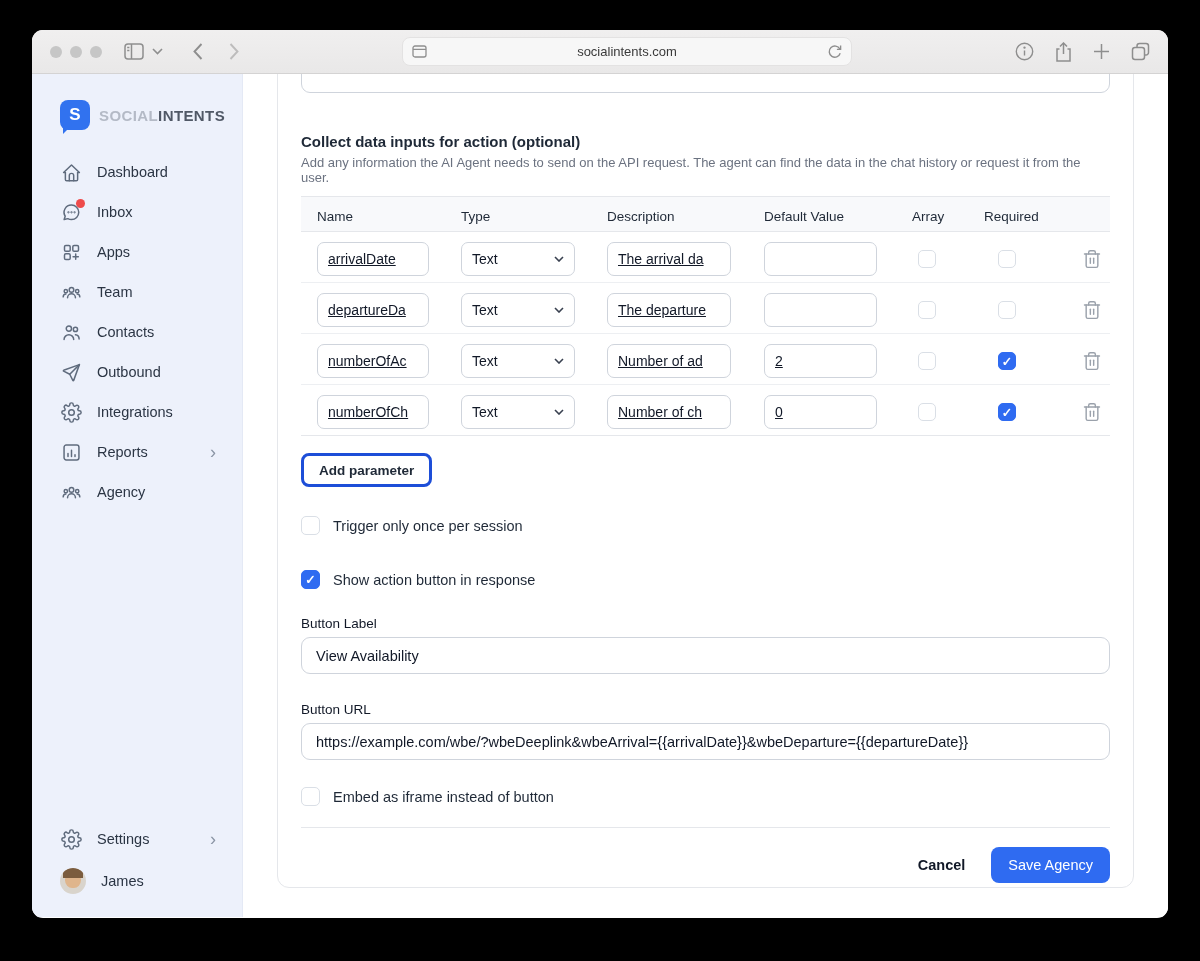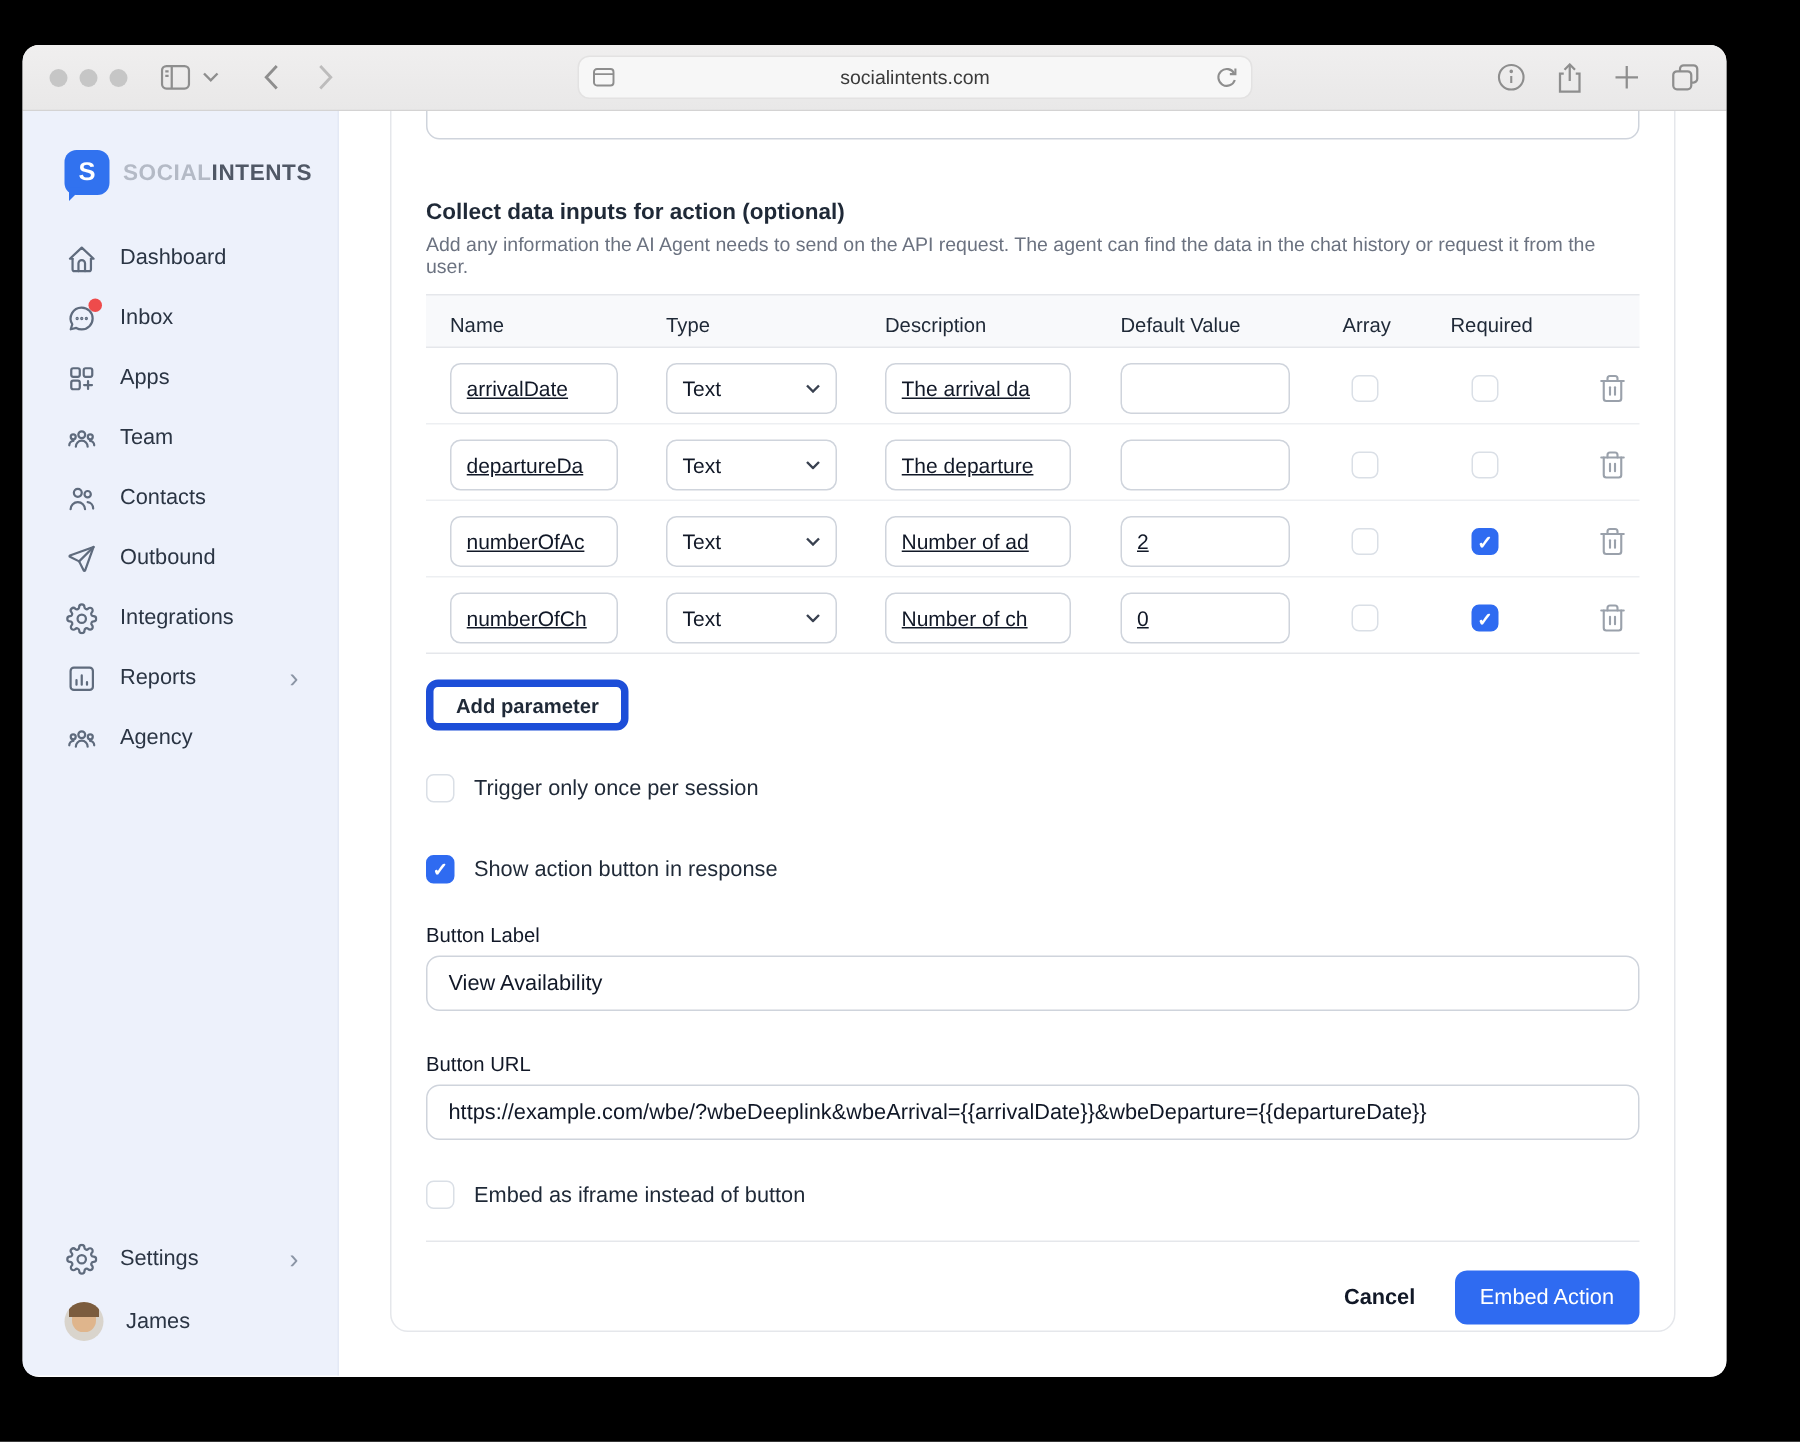--- a/index.html
+++ b/index.html
@@ -1,17 +1,17 @@
 <!DOCTYPE html>
 <html><head>
 <meta charset="utf-8">
 <style>
   * { margin:0; padding:0; box-sizing:border-box; }
   html,body { width:1200px; height:961px; background:#000; font-family:"Liberation Sans", sans-serif; }
-  .window { position:absolute; left:15px; top:30px; width:1136px; height:888px; border-radius:11px;
+  .window { position:absolute; left:32px; top:30px; width:1136px; height:888px; border-radius:11px;
             overflow:hidden; background:#fff; box-shadow:0 0 0 1px rgba(0,0,0,.4), 0 22px 60px rgba(0,0,0,.6); }
 
   
   .toolbar { height:44px; background:linear-gradient(#f0efef,#e9e8e8); border-bottom:1px solid #d4d3d3;
              display:flex; align-items:center; padding:0 18px; }
   .lights { display:flex; gap:8px; margin-right:22px; }
   .light { width:12px; height:12px; border-radius:50%; background:#c6c6c6; }
   .tb-ic { color:#8e8e8e; display:flex; align-items:center; justify-content:center; }
   .tb-ic.dim { color:#bdbcbc; }
   .tb-left { display:flex; align-items:center; gap:14px; }
@@ -71,21 +71,21 @@
   .t-row .desc-in { width:124px; }
   .t-row .def-in { width:113px; }
   .trash { justify-self:end; color:#9aa1ab; width:20px; height:20px; cursor:pointer; }
 
   .checkbox { width:18px; height:18px; border:1px solid #dadfe6; border-radius:5px; background:#fff;
               display:flex; align-items:center; justify-content:center; cursor:pointer; flex-shrink:0; }
   .checkbox.checked { background:#2f6bf1; border-color:#2f6bf1; }
   .checkbox.checked::after { content:"\2713"; color:#fff; font-size:12.5px; font-weight:bold; }
   .cb-array { margin-left:6px; } .cb-req { margin-left:14px; }
 
-  .add-param { margin-top:17px; height:34px; padding:0 15px; border:5px solid #1d4ed8; border-radius:8px;
+  .add-param { margin-top:17px; height:34px; padding:0 15px; border:3px solid #1d4ed8; border-radius:8px;
                background:#fff; font-family:"Liberation Sans",sans-serif; font-size:13.5px; font-weight:600; color:#1f2937; cursor:pointer; }
   .cb-row { display:flex; align-items:center; gap:13px; font-size:14.5px; color:#1f2937; }
   .cb-row .checkbox { width:19px; height:19px; }
   .r1 { margin-top:29px; } .r2 { margin-top:35px; } .r3 { margin-top:27px; }
   .fld-label { margin-top:27px; font-size:13.5px; color:#111827; }
   .fld-label.mt28 { margin-top:28px; }
   .big-input { display:block; margin-top:6px; width:100%; height:37px; border-radius:9px; font-size:14.5px; padding:0 14px; }
   .divider { margin-top:21px; border-top:1px solid #e5e7eb; }
   .card-footer { margin-top:19px; display:flex; align-items:center; justify-content:flex-end; gap:26px; }
   .cancel-btn { background:none; border:none; font-family:"Liberation Sans",sans-serif; font-size:14.5px; font-weight:700; color:#111827; cursor:pointer; }
@@ -461,19 +461,19 @@
         <input class="input big-input" value="https://example.com/wbe/?wbeDeeplink&amp;wbeArrival={{arrivalDate}}&amp;wbeDeparture={{departureDate}}" style="">
 
         <div class="cb-row r3">
           <div class="checkbox"></div>
           <span>Embed as iframe instead of button</span>
         </div>
 
         <div class="divider"></div>
         <div class="card-footer">
           <button class="cancel-btn">Cancel</button>
-          <button class="save-btn">Embed Action</button>
+          <button class="save-btn">Save Agency</button>
         </div>
 
       </div>
     </div>
   </div>
 </div>
 
 </body></html>

